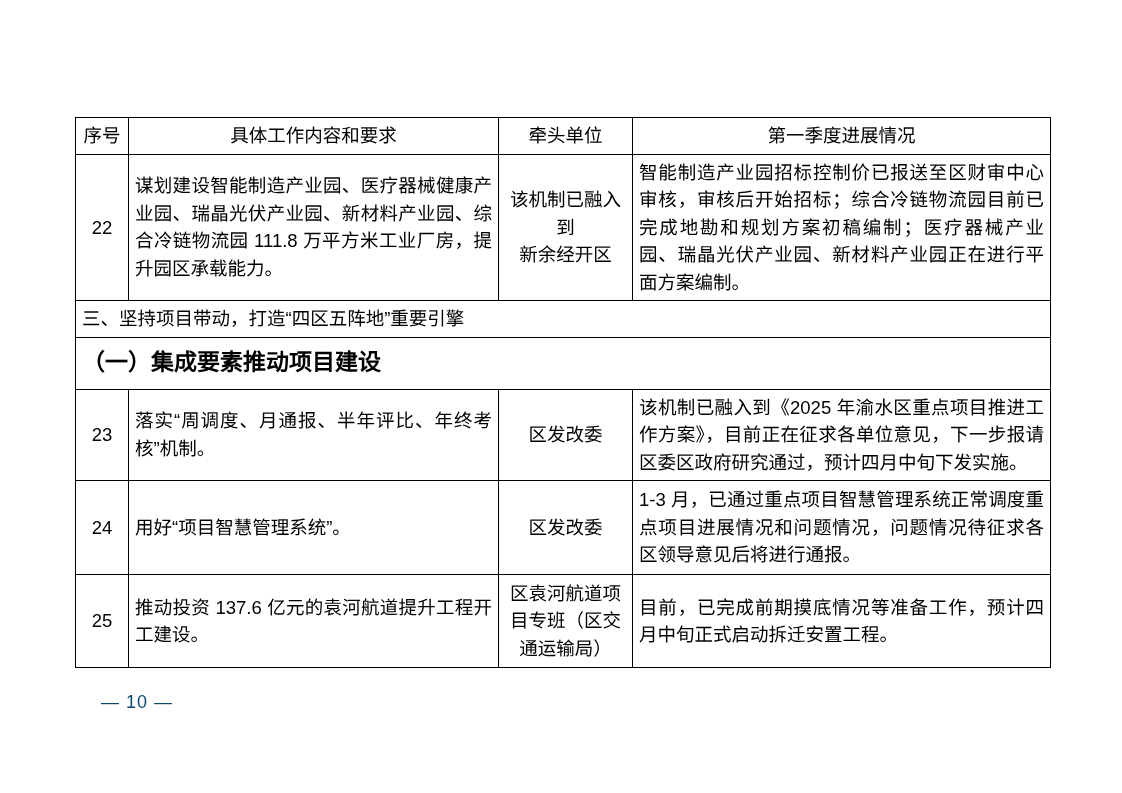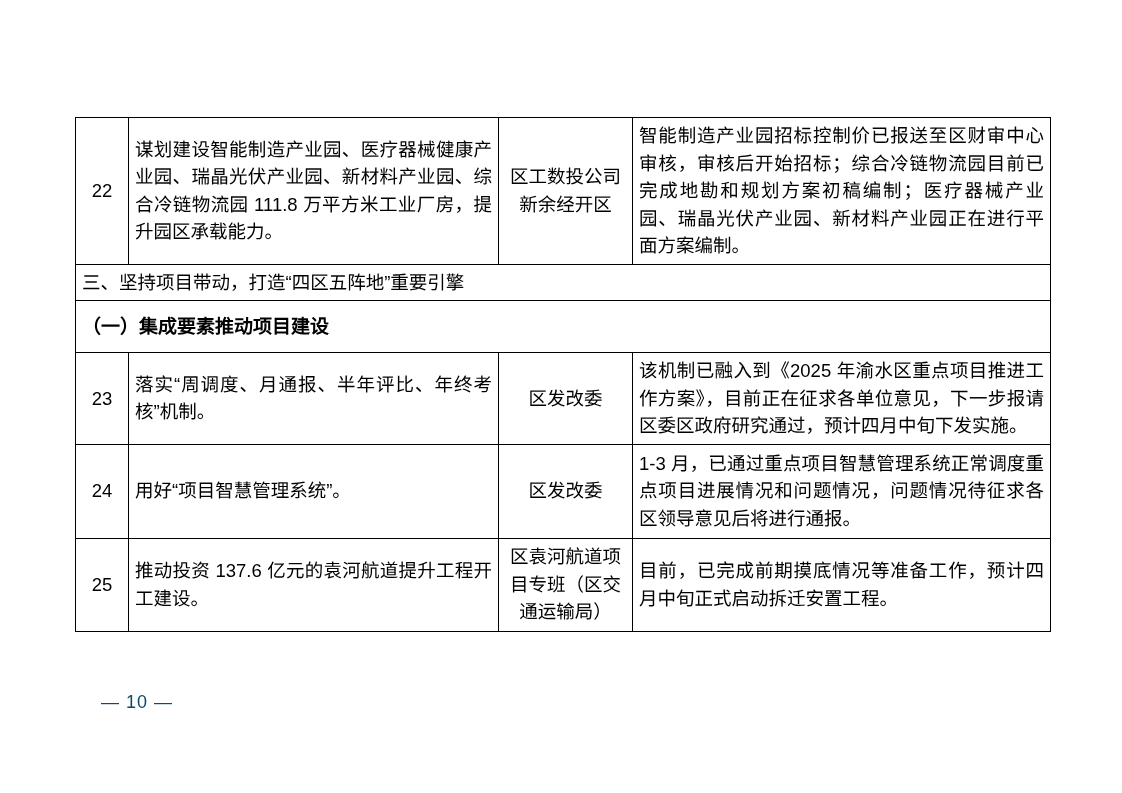--- a/index.html
+++ b/index.html
@@ -57,21 +57,21 @@
     text-justify: inter-ideograph;
     padding: 6px 6px 6px 7px;
     margin-left: 24px;
   }
   td.cell-section {
     text-align: left;
     padding: 2px 8px;
   }
   td.cell-section.bold {
     font-weight: bold;
-    font-size: 19px;
+    font-size: 23px;
   }
   .footer-pagenum {
     position: absolute;
     left: 101px;
     top: 690px;
     font-size: 18px;
     line-height: 24px;
     letter-spacing: 1px;
     color: #0c4a6e;
   }
@@ -82,26 +82,32 @@
 <div class="page">
 
   <table class="worktable">
     <colgroup>
       <col style="width:53px">
       <col style="width:370px">
       <col style="width:134px">
       <col style="width:418px">
     </colgroup>
     <tbody>
+      <tr style="height:31px">
+        <td class="cell-header">序号</td>
+        <td class="cell-header">具体工作内容和要求</td>
+        <td class="cell-header">牵头单位</td>
+        <td class="cell-header">第一季度进展情况</td>
+      </tr>
 
       <tr style="height:138px">
         <td class="cell-no">22</td>
         <td class="cell-content">谋划建设智能制造产业园、医疗器械健康产业园、瑞晶光伏产业园、新材料产业园、综合冷链物流园 111.8 万平方米工业厂房，提升园区承载能力。</td>
         <td class="cell-unit">
-          <div>区工数投公司</div>
+          <div>该机制已融入到</div>
           <div>新余经开区</div>
         </td>
         <td class="cell-progress">智能制造产业园招标控制价已报送至区财审中心审核，审核后开始招标；综合冷链物流园目前已完成地勘和规划方案初稿编制；医疗器械产业园、瑞晶光伏产业园、新材料产业园正在进行平面方案编制。</td>
       </tr>
 
       <tr style="height:29px">
         <td class="cell-section" colspan="4">三、坚持项目带动，打造“四区五阵地”重要引擎</td>
       </tr>
 
       <tr style="height:52px">

